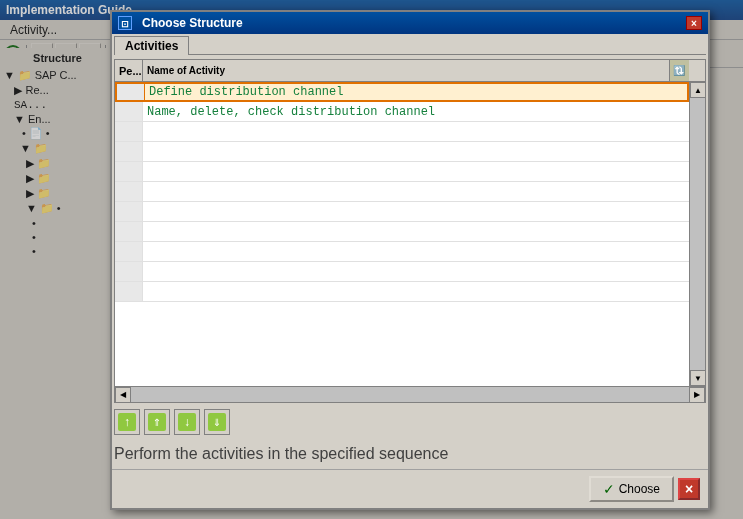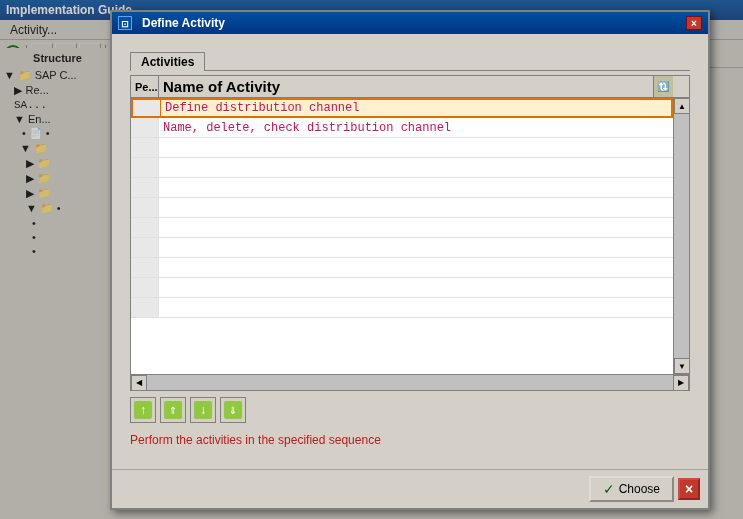--- a/index.html
+++ b/index.html
@@ -132,21 +132,21 @@
       display: flex;
       align-items: center;
       justify-content: center;
       font-weight: bold;
     }
 
     .modal-body {
       flex: 1;
       display: flex;
       flex-direction: column;
-      padding: 18px;
+      padding: 2px;
       overflow: hidden;
     }
 
     .activities-tab {
       background: #d4d0c8;
       border-bottom: 1px solid #808080;
       margin-bottom: 4px;
     }
 
     .tab-label {
@@ -186,21 +186,21 @@
       font-weight: bold;
       padding: 0 4px;
       border-right: 1px solid #808080;
       height: 100%;
       display: flex;
       align-items: center;
     }
 
     .col-name {
       flex: 1;
-      font-size: 15px;
+      font-size: 10px;
       font-weight: bold;
       padding: 0 4px;
       height: 100%;
       display: flex;
       align-items: center;
     }
 
     .col-sort-icon {
       width: 20px;
       min-width: 20px;
@@ -243,21 +243,21 @@
       height: 100%;
       border-right: 1px solid #e0e0e0;
       background: #e8e8e8;
     }
 
     .row-name {
       flex: 1;
       padding: 0 4px;
       font-size: 12px;
       font-family: 'Courier New', monospace;
-      color: #be185d;
+      color: #15803d;
     }
 
     .table-scrollbar {
       width: 16px;
       min-width: 16px;
       background: #d4d0c8;
       border-left: 1px solid #808080;
       display: flex;
       flex-direction: column;
     }
@@ -324,22 +324,22 @@
       background: #d4d0c8;
       border: 1px solid #808080;
       cursor: pointer;
       display: flex;
       align-items: center;
       justify-content: center;
       font-size: 14px;
     }
 
     .status-text {
-      font-size: 12px;
-      color: #b91c1c;
+      font-size: 16px;
+      color: #404040;
       padding: 4px 0;
       flex-shrink: 0;
     }
 
     .modal-footer {
       display: flex;
       justify-content: flex-end;
       align-items: center;
       padding: 6px 8px;
       gap: 4px;
@@ -509,21 +509,21 @@
   </div>
 </div>
 
 <div class="modal-overlay"></div>
 
 <div class="modal-dialog">
 
   <div class="modal-title-bar">
     <div class="modal-title-left">
       <span class="top-title-icon">⊡</span>
-      <span>Define Activity</span>
+      <span>Choose Structure</span>
     </div>
     <div class="modal-close-btn">×</div>
   </div>
 
   <div class="modal-body">
 
     <div class="activities-tab">
       <span class="tab-label">Activities</span>
     </div>
 

